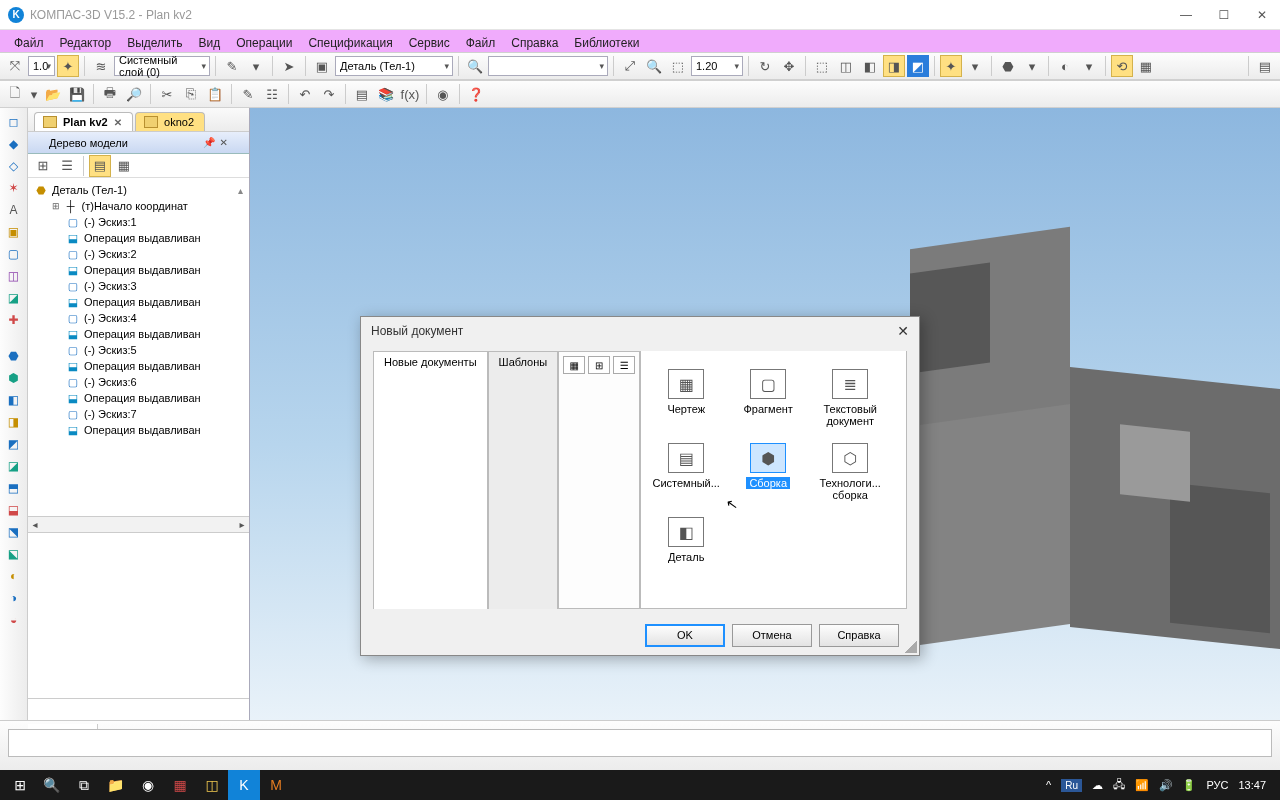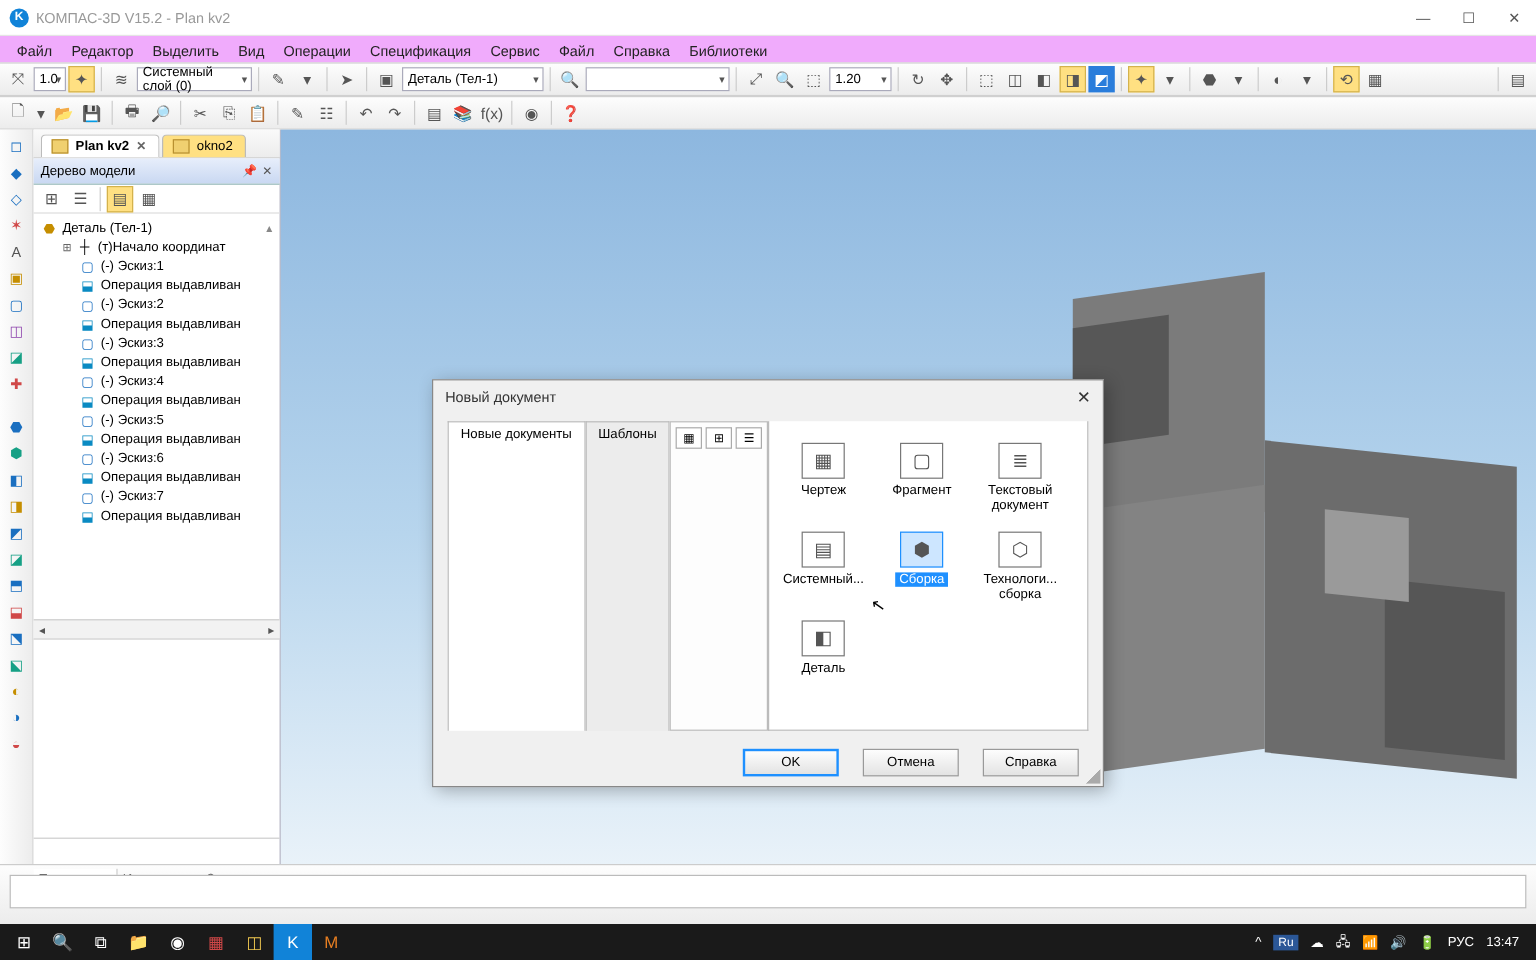--- a/index.html
+++ b/index.html
@@ -23,29 +23,29 @@
 .tcombo { height: 20px; border: 1px solid #aab; background: #fff; font-size: 11px; padding: 0 16px 0 4px; display: inline-flex; align-items: center; position: relative; cursor: pointer; }
 .tcombo::after { content: "▾"; position: absolute; right: 3px; font-size: 9px; color: #555; }
 .highlighted { background: #ffe082; border-color: #d4b24c; }
 .blue-btn { background: #2a7ddb; color: #fff; }
 
 
 .workarea { display: flex; height: calc(100% - 30px - 22px - 28px - 28px - 50px - 30px); }
 .left-toolstrip { width: 28px; background: linear-gradient(90deg,#fdfdfd,#ececec); border-right: 1px solid #ccc; display: flex; flex-direction: column; align-items: center; padding-top: 4px; gap: 2px; }
 .left-toolstrip .tbtn { width: 20px; height: 20px; font-size: 12px; }
 
-.side-panel { width: 206px; border-right: 1px solid #aab; display: flex; flex-direction: column; background: #fff; }
+.side-panel { width: 222px; border-right: 1px solid #aab; display: flex; flex-direction: column; background: #fff; }
 .tabs-row { height: 24px; background: linear-gradient(#fafafa,#ececec); display: flex; align-items: flex-end; gap: 2px; padding-left: 6px; border-bottom: 1px solid #ccc; }
 .doc-tab { padding: 3px 10px 3px 8px; display: flex; align-items: center; gap: 6px; border: 1px solid #bbb; border-bottom: none; border-radius: 4px 4px 0 0; font-size: 11px; cursor: pointer; }
 .doc-tab.active { background: #fff; font-weight: bold; }
 .doc-tab.inactive { background: #ffe082; justify-content: space-between; }
 .doc-tab .x { font-size: 10px; color: #666; }
 .doc-icon { width: 14px; height: 12px; background:#f0d070;border:1px solid #b89030;display:inline-block;}
 
-.panel-title { height: 22px; background: linear-gradient(#e7eefb,#c9d8f2); border-bottom: 1px solid #9bb; display: flex; align-items: center; padding: 0 6px; gap: 6px; font-size: 11px; }
+.panel-title { height: 22px; background: linear-gradient(#e7eefb,#c9d8f2); border-bottom: 1px solid #9bb; display: flex; align-items: center; padding: 0 21px; gap: 6px; font-size: 11px; }
 .panel-title .sp { margin-left: auto; display:flex; gap:4px;}
 .pin-icon, .close-icon { font-size: 10px; color: #555; cursor: pointer; }
 
 .panel-tools { height: 24px; display: flex; align-items: center; padding: 0 4px; gap: 2px; border-bottom: 1px solid #ddd; }
 
 .tree { flex: 1; overflow: auto; font-size: 11px; padding: 4px 2px; }
 .tree-row { display: flex; align-items: center; gap: 4px; padding: 1px 4px; white-space: nowrap; cursor: pointer; }
 .tree-indent { display: inline-block; }
 .tree-ic { width: 14px; height: 14px; display: inline-flex; align-items: center; justify-content: center; font-size: 11px; }
 .ic-part { color:#c58e00; }
@@ -71,21 +71,21 @@
 .dlg-tabs { display: flex; }
 .dlg-tab { padding: 4px 10px; border: 1px solid #bbb; background: #fff; font-size: 11px; cursor: pointer; border-bottom: none; }
 .dlg-tab.inactive { background: #ececec; }
 .dlg-toolbar { border: 1px solid #bbb; padding: 4px; background:#fdfdfd; display:flex; gap:3px; }
 .dlg-view-btn { width:22px; height:18px; border:1px solid #aaa; background:#fff; display:inline-flex; align-items:center;justify-content:center;font-size:10px;cursor:pointer;}
 .dlg-content { border: 1px solid #bbb; border-top: none; flex: 1; background: #fff; padding: 14px 8px; display: flex; gap: 8px; flex-wrap: wrap; align-content: flex-start; }
 .doc-type { width: 74px; display: flex; flex-direction: column; align-items: center; gap: 4px; padding: 4px 2px; cursor: pointer; text-align: center; font-size: 11px; }
 .doc-type .dt-icon { width: 36px; height: 30px; border:1px solid #777; background:#fff; display:flex;align-items:center;justify-content:center;font-size:16px;color:#555;}
 .doc-type.selected .dt-label { background: #1e90ff; color: #fff; padding: 0 3px; }
 .doc-type.selected .dt-icon { background:#cde6ff; border-color:#1e90ff;}
-.dialog-buttons { height: 40px; display: flex; align-items: center; justify-content: flex-end; gap: 20px; padding: 0 20px; }
+.dialog-buttons { height: 40px; display: flex; align-items: center; justify-content: flex-end; gap: 7px; padding: 0 20px; }
 .dlg-btn { width: 80px; height: 23px; border: 1px solid #999; background: linear-gradient(#fdfdfd,#e3e3e3); font-size: 11px; cursor: pointer; }
 .dlg-btn.primary { border: 2px solid #1e90ff; }
 .resize-grip { position:absolute; right:2px; bottom:2px; width:12px;height:12px; background: linear-gradient(135deg, transparent 50%, #aaa 50%);}
 
 
 .input-row { height: 50px; border-top: 1px solid #ccc; background: linear-gradient(#fdfdfd,#ececec); padding: 8px; }
 .input-row input { width: 100%; height: 28px; border: 1px solid #bbb; padding: 0 6px; font-size: 12px; }
 
 
 .statusbar { height: 24px; background: #f4f4f4; border-top: 1px solid #ccc; display: flex; align-items: center; padding: 0 8px; color: #444; font-size: 11px; }

